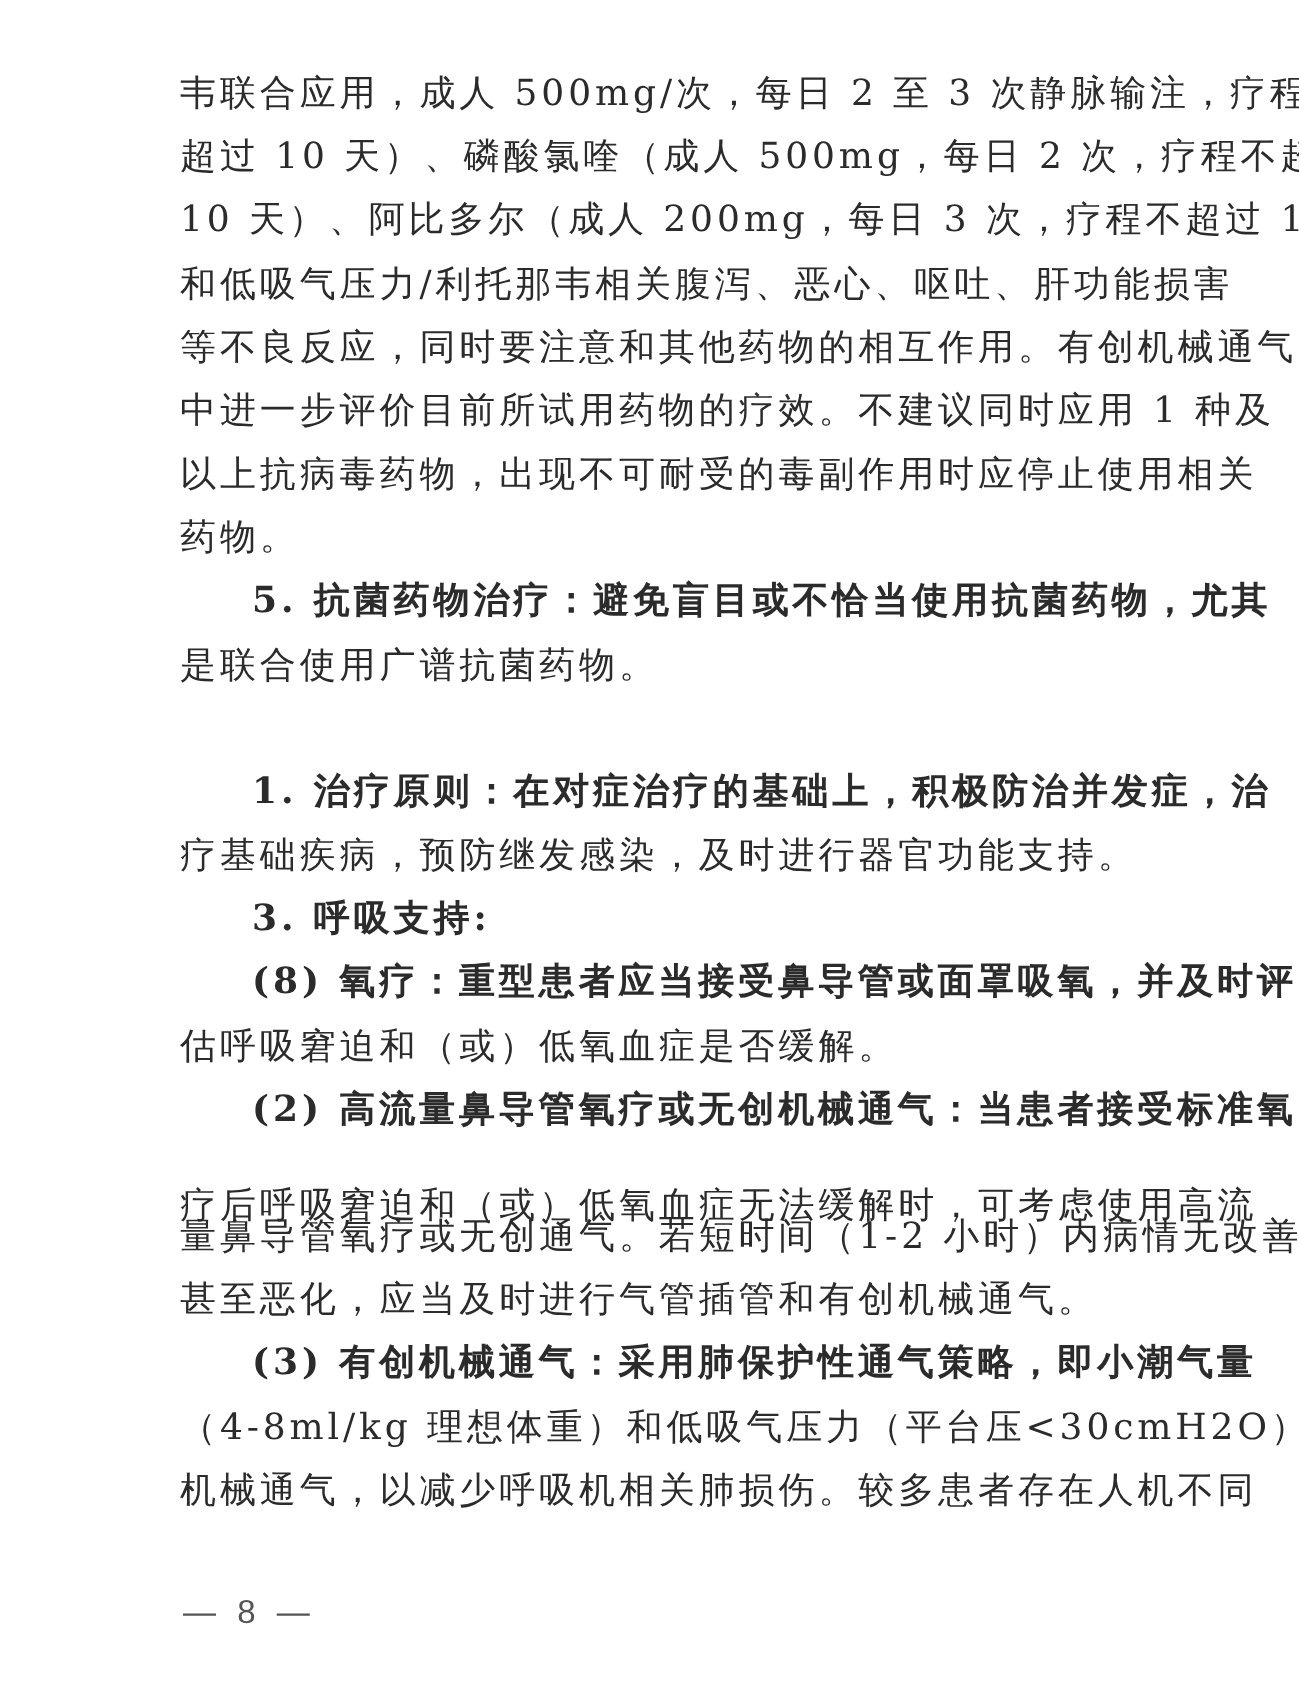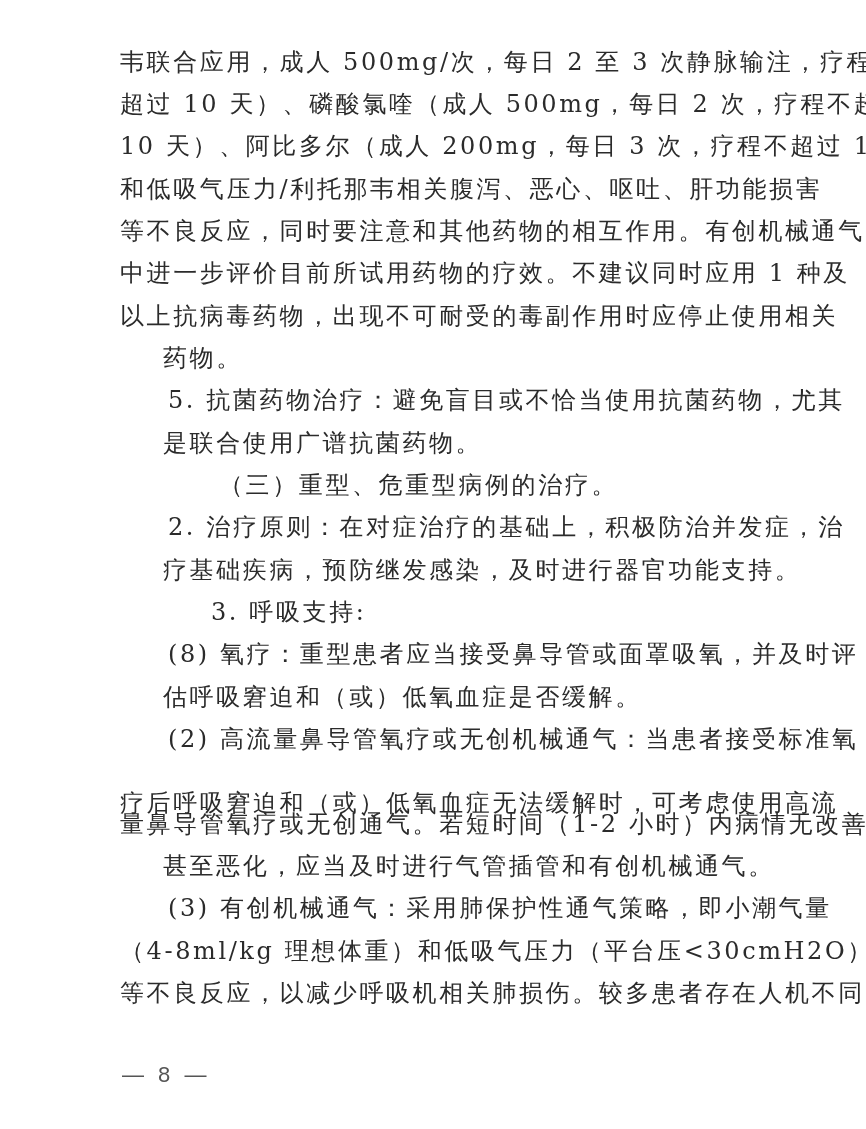--- a/index.html
+++ b/index.html
@@ -30,23 +30,22 @@
       height: 42px;
       line-height: 42px;
       font-size: 24px;
       letter-spacing: 2.6px;
       white-space: nowrap;
       text-align: justify;
       text-align-last: justify;
     }
     .line.last {
       text-align-last: left;
-      margin-left: 43px;
     }
-    .line.indent { left: 168px; width: 570px; }
+    .line.indent { left: 168px; width: 570px; font-weight: bold; }
     .line.indent2 { left: 176px; width: 562px; }
     .page-number {
       position: absolute;
       left: 122px;
       top: 1060px;
       height: 30px;
       line-height: 30px;
       font-size: 22px;
       font-family: "Liberation Sans", sans-serif;
       color: #555555;
@@ -62,33 +61,32 @@
   <div class="line" style="top:125px">10 天）、阿比多尔（成人 200mg，每日 3 次，疗程不超过 10 天）。</div>
   <div class="line" style="top:168px">和低吸气压力/利托那韦相关腹泻、恶心、呕吐、肝功能损害</div>
   <div class="line" style="top:210px">等不良反应，同时要注意和其他药物的相互作用。有创机械通气</div>
   <div class="line" style="top:252px">中进一步评价目前所试用药物的疗效。不建议同时应用 1 种及</div>
   <div class="line" style="top:295px">以上抗病毒药物，出现不可耐受的毒副作用时应停止使用相关</div>
   <div class="line last" style="top:337px">药物。</div>
 
   <div class="line indent" style="top:379px">5. 抗菌药物治疗：避免盲目或不恰当使用抗菌药物，尤其</div>
   <div class="line last" style="top:422px">是联合使用广谱抗菌药物。</div>
 
-  <div class="line indent2 last" style="top:464px">（三）重型、危重型病例的治疗。</div>
 
-  <div class="line indent" style="top:506px">2. 治疗原则：在对症治疗的基础上，积极防治并发症，治</div>
+  <div class="line indent" style="top:506px">1. 治疗原则：在对症治疗的基础上，积极防治并发症，治</div>
   <div class="line last" style="top:549px">疗基础疾病，预防继发感染，及时进行器官功能支持。</div>
 
   <div class="line indent last" style="top:591px">3. 呼吸支持:</div>
 
   <div class="line indent" style="top:633px">(8) 氧疗：重型患者应当接受鼻导管或面罩吸氧，并及时评</div>
   <div class="line last" style="top:676px">估呼吸窘迫和（或）低氧血症是否缓解。</div>
 
   <div class="line indent" style="top:718px">(2) 高流量鼻导管氧疗或无创机械通气：当患者接受标准氧</div>
   <div class="line" style="top:782px">疗后呼吸窘迫和（或）低氧血症无法缓解时，可考虑使用高流</div>
   <div class="line" style="top:803px">量鼻导管氧疗或无创通气。若短时间（1-2 小时）内病情无改善</div>
   <div class="line last" style="top:845px">甚至恶化，应当及时进行气管插管和有创机械通气。</div>
 
   <div class="line indent" style="top:887px">(3) 有创机械通气：采用肺保护性通气策略，即小潮气量</div>
   <div class="line" style="top:930px">（4-8ml/kg 理想体重）和低吸气压力（平台压&lt;30cmH2O）进行</div>
-  <div class="line" style="top:972px">等不良反应，以减少呼吸机相关肺损伤。较多患者存在人机不同</div>
+  <div class="line" style="top:972px">机械通气，以减少呼吸机相关肺损伤。较多患者存在人机不同</div>
 
   <div class="page-number">— 8 —</div>
 </div>
 
 </body></html>

